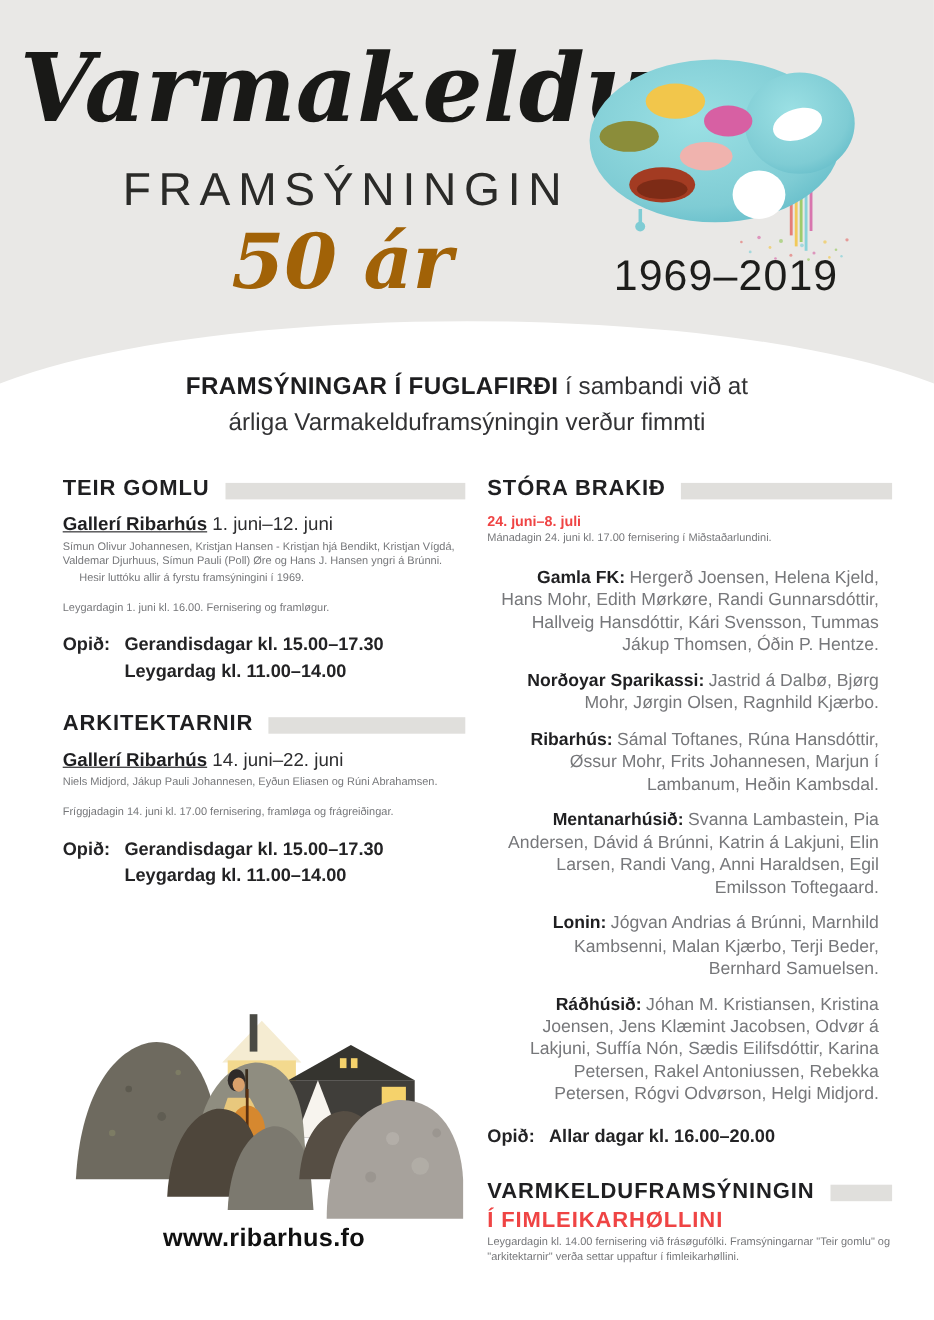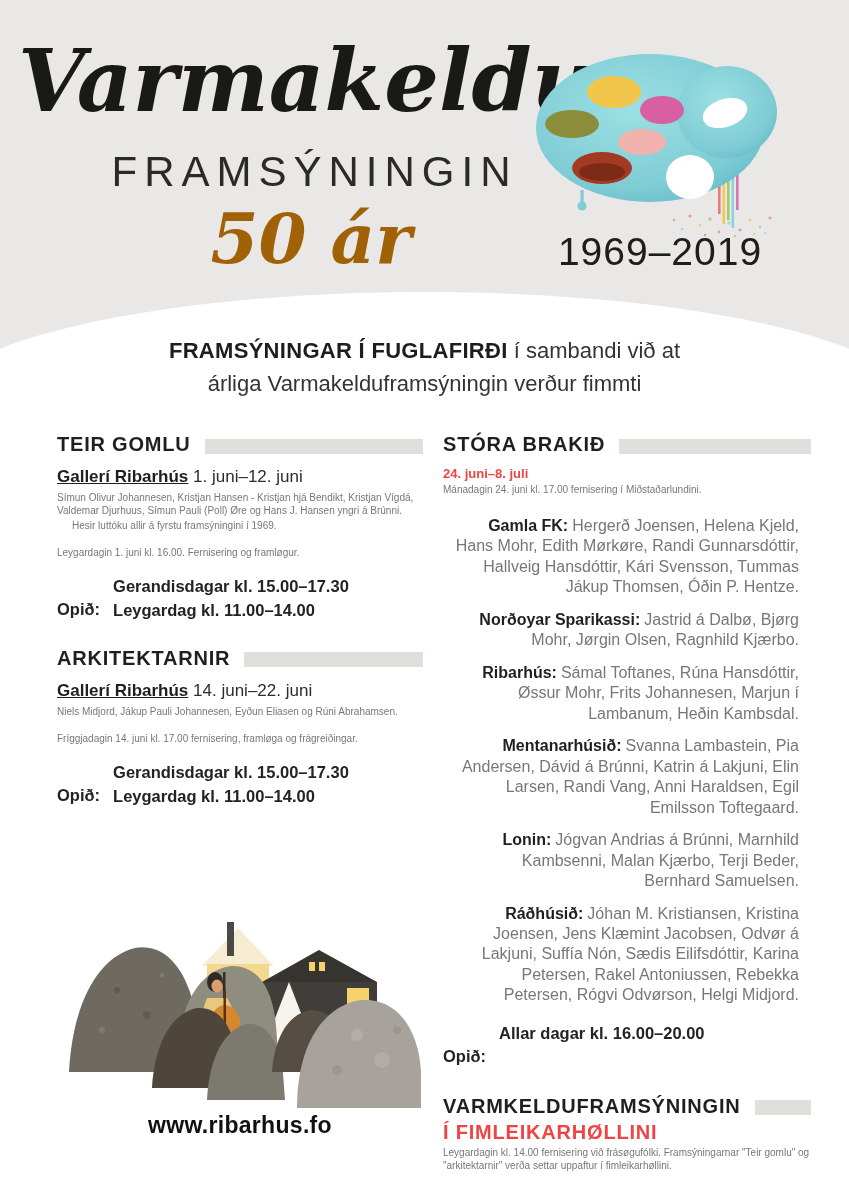--- a/index.html
+++ b/index.html
@@ -35,21 +35,21 @@
   .venue{font-weight:bold;color:#1f1f21;text-decoration:underline;}
   .vdates{color:#2d2d2f;}
   .dates-line{margin-top:10px;font-size:13px;font-weight:bold;color:#ef4444;}
   .body-text{margin:2px 0 0;font-size:10px;line-height:1.3;color:#76777a;}
   .note{padding-left:15px;margin-top:2px;}
   .event{margin-top:14px;}
   .groups{margin-top:20px;}
   .group{margin:12px;font-size:16px;line-height:1.28;color:#76777a;text-align:right;}
   .glabel{font-weight:bold;color:#1f1f21;margin-right:4px;}
   .open-row{margin-top:16px;display:flex;font-size:16.5px;font-weight:bold;color:#232325;line-height:1.45;}
-  .open-label{margin-right:13px;margin-top:23px;}
+  .open-label{margin-right:13px;}
   .sec2{margin-top:24px;}
   .sec2r{margin-top:26px;}
   
   .rocks-svg{position:absolute;top:920px;left:57px;width:366px;height:190px;}
   .website{position:absolute;top:1112px;left:57px;width:366px;text-align:center;
            font-size:23px;font-weight:bold;color:#111111;letter-spacing:0.3px;}
 </style>
 </head>
 <body>
 

